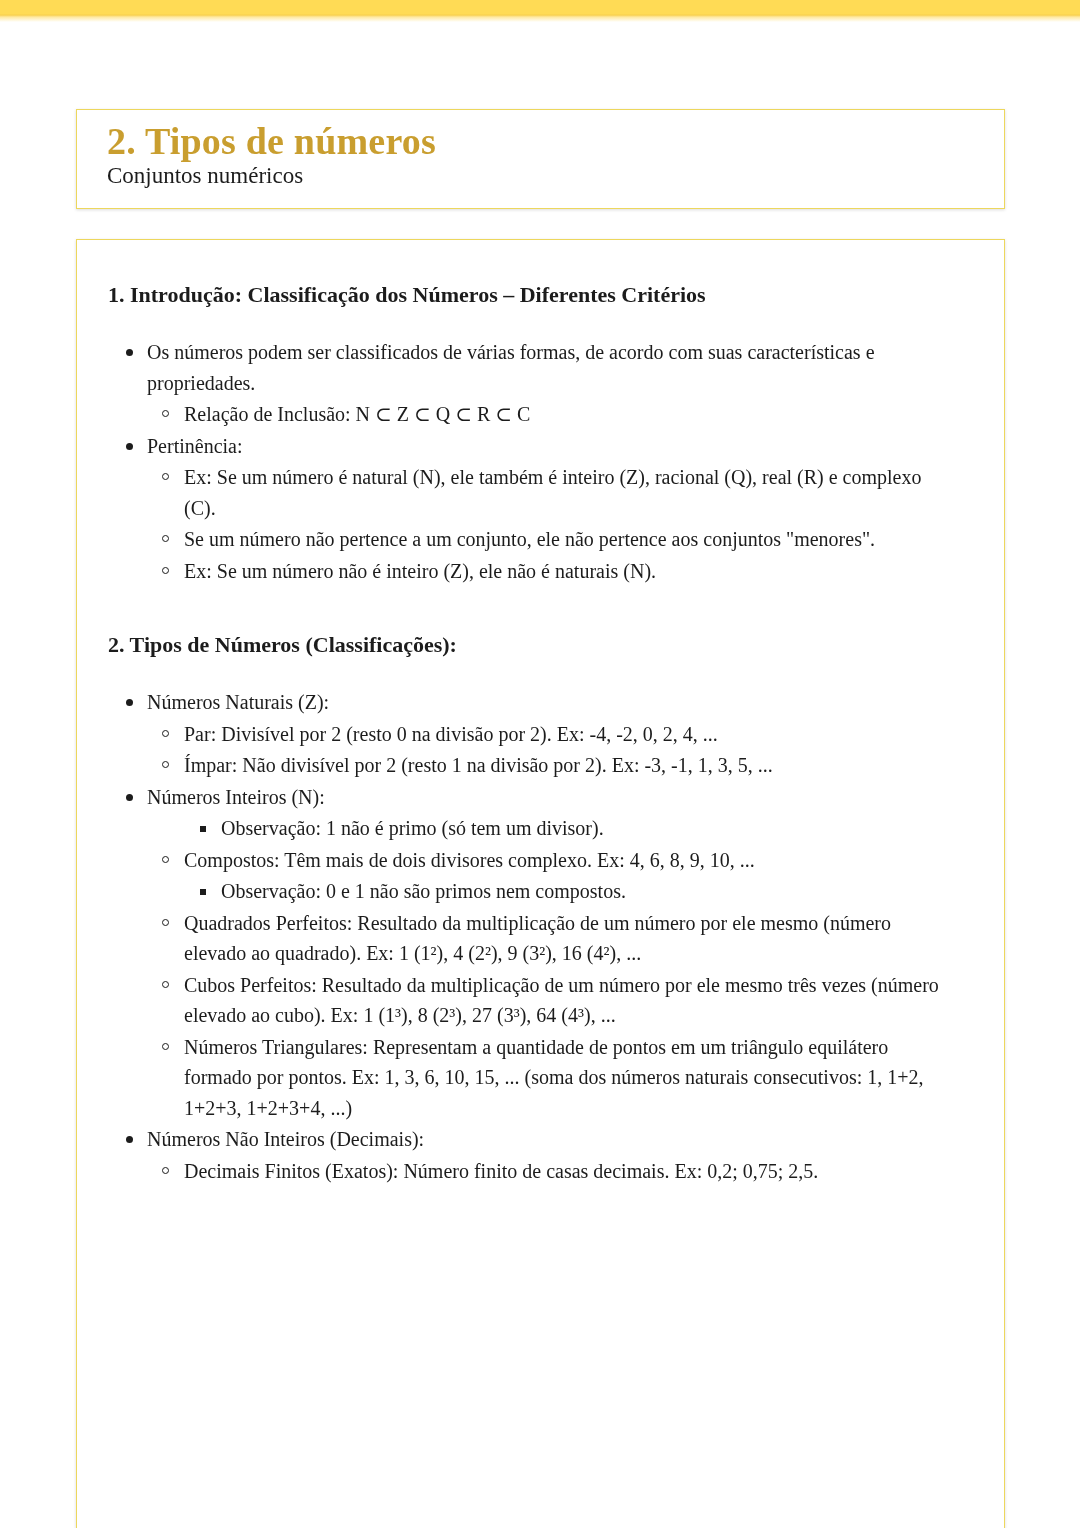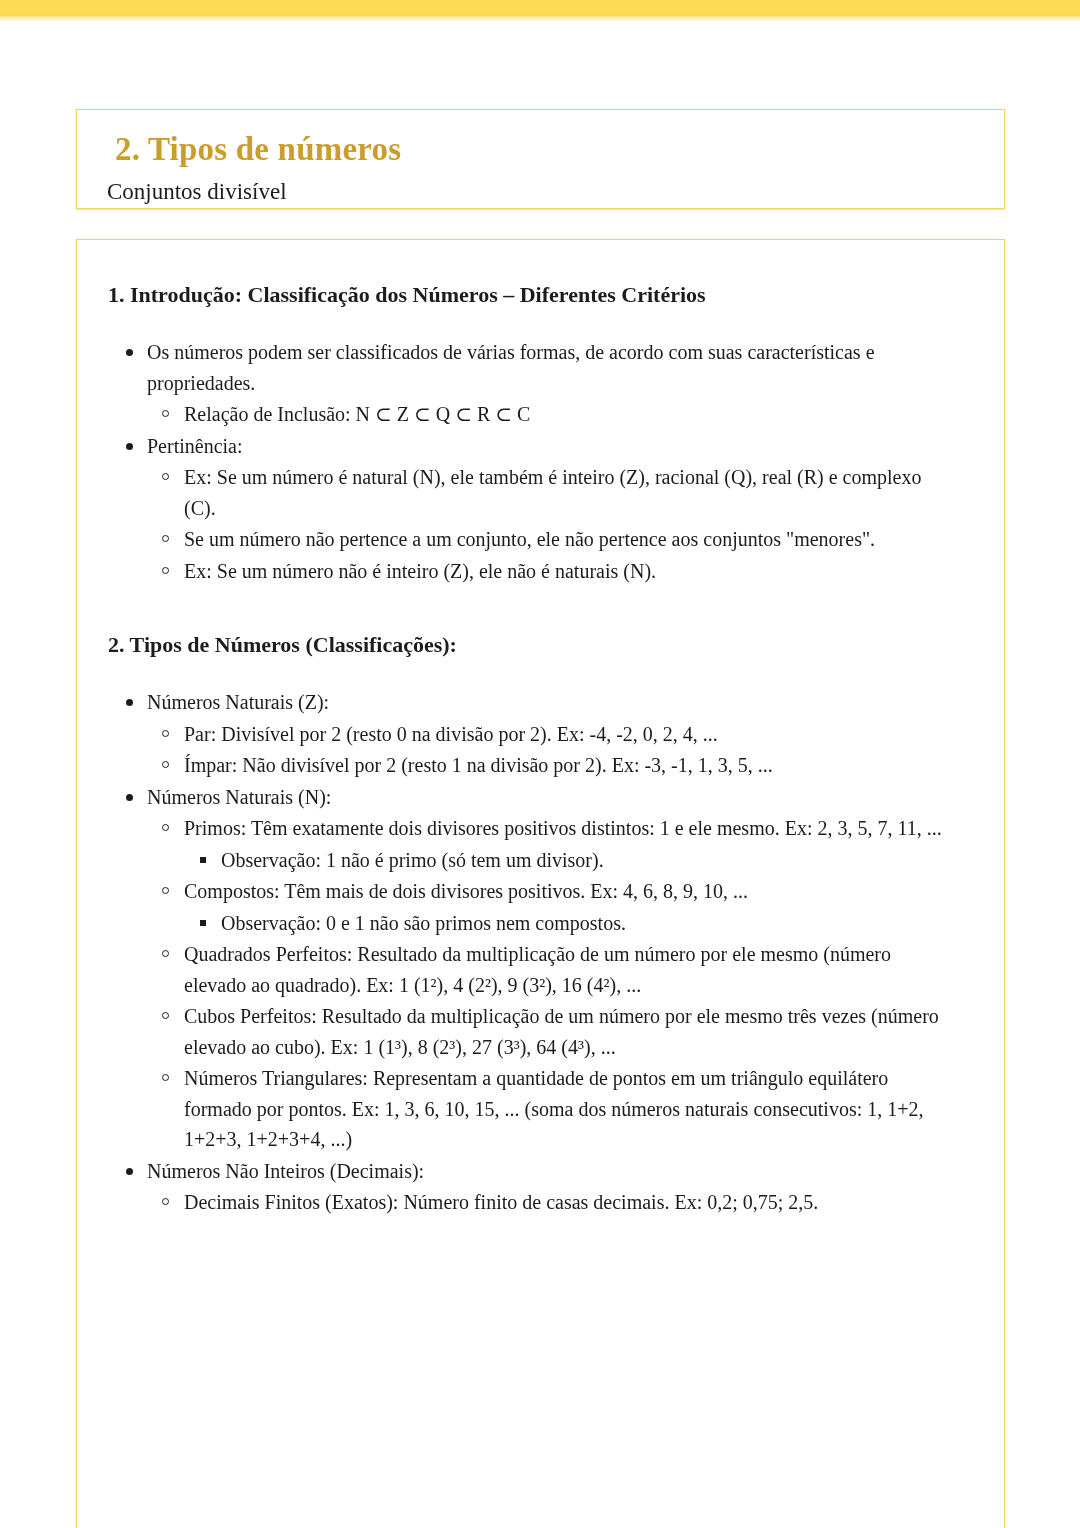--- a/index.html
+++ b/index.html
@@ -30,22 +30,22 @@
     position:absolute;left:76px;width:929px;
     background:#ffffff;
     border:1.5px solid var(--card-border);
     box-shadow:0 1px 3px rgba(0,0,0,0.14);
   }
   .title-card{
     top:109px;height:100px;
     padding:10px 30px 0 30px;
   }
   .page-title{
-    margin:8px;
-    font-size:33px;line-height:42px;font-weight:700;
+    margin:0;
+    font-size:38px;line-height:42px;font-weight:700;
     color:var(--title-gold);
     letter-spacing:0.2px;
   }
   .page-subtitle{
     margin:0;
     font-size:23px;line-height:27px;font-weight:400;
     color:var(--ink);
   }
   .content-card{
     top:239px;height:1450px;
@@ -81,21 +81,21 @@
     background:var(--ink);
   }
 </style>
 </head>
 <body>
 
 <div class="top-band"></div>
 
 <div class="card title-card">
   <h1 class="page-title">2. Tipos de números</h1>
-  <p class="page-subtitle">Conjuntos divisível</p>
+  <p class="page-subtitle">Conjuntos numéricos</p>
 </div>
 
 <div class="card content-card">
   <div id="content-sections">
       <section>
         <h2 class="sec-heading">1. Introdução: Classificação dos Números – Diferentes Critérios</h2>
         <div class="list">
           <div class="li lv1"><span class="bullet"></span><span>Os números podem ser classificados de várias formas, de acordo com suas características e propriedades.</span></div>
           <div class="li lv2"><span class="bullet"></span><span>Relação de Inclusão: N ⊂ Z ⊂ Q ⊂ R ⊂ C</span></div>
           <div class="li lv1"><span class="bullet"></span><span>Pertinência:</span></div>
@@ -103,24 +103,23 @@
           <div class="li lv2"><span class="bullet"></span><span>Se um número não pertence a um conjunto, ele não pertence aos conjuntos "menores".</span></div>
           <div class="li lv2"><span class="bullet"></span><span>Ex: Se um número não é inteiro (Z), ele não é naturais (N).</span></div>
         </div>
       </section>
       <section>
         <h2 class="sec-heading">2. Tipos de Números (Classificações):</h2>
         <div class="list">
           <div class="li lv1"><span class="bullet"></span><span>Números Naturais (Z):</span></div>
           <div class="li lv2"><span class="bullet"></span><span>Par: Divisível por 2 (resto 0 na divisão por 2). Ex: -4, -2, 0, 2, 4, ...</span></div>
           <div class="li lv2"><span class="bullet"></span><span>Ímpar: Não divisível por 2 (resto 1 na divisão por 2). Ex: -3, -1, 1, 3, 5, ...</span></div>
-          <div class="li lv1"><span class="bullet"></span><span>Números Naturais (N):</span></div>
-          <div class="li lv2"><span class="bullet"></span><span>Primos: Têm exatamente dois divisores positivos distintos: 1 e ele mesmo. Ex: 2, 3, 5, 7, 11, ...</span></div>
+          <div class="li lv1"><span class="bullet"></span><span>Números Inteiros (N):</span></div>
           <div class="li lv3"><span class="bullet"></span><span>Observação: 1 não é primo (só tem um divisor).</span></div>
-          <div class="li lv2"><span class="bullet"></span><span>Compostos: Têm mais de dois divisores positivos. Ex: 4, 6, 8, 9, 10, ...</span></div>
+          <div class="li lv2"><span class="bullet"></span><span>Compostos: Têm mais de dois divisores complexo. Ex: 4, 6, 8, 9, 10, ...</span></div>
           <div class="li lv3"><span class="bullet"></span><span>Observação: 0 e 1 não são primos nem compostos.</span></div>
           <div class="li lv2"><span class="bullet"></span><span>Quadrados Perfeitos: Resultado da multiplicação de um número por ele mesmo (número elevado ao quadrado). Ex: 1 (1²), 4 (2²), 9 (3²), 16 (4²), ...</span></div>
           <div class="li lv2"><span class="bullet"></span><span>Cubos Perfeitos: Resultado da multiplicação de um número por ele mesmo três vezes (número elevado ao cubo). Ex: 1 (1³), 8 (2³), 27 (3³), 64 (4³), ...</span></div>
           <div class="li lv2"><span class="bullet"></span><span>Números Triangulares: Representam a quantidade de pontos em um triângulo equilátero formado por pontos. Ex: 1, 3, 6, 10, 15, ... (soma dos números naturais consecutivos: 1, 1+2, 1+2+3, 1+2+3+4, ...)</span></div>
           <div class="li lv1"><span class="bullet"></span><span>Números Não Inteiros (Decimais):</span></div>
           <div class="li lv2"><span class="bullet"></span><span>Decimais Finitos (Exatos): Número finito de casas decimais. Ex: 0,2; 0,75; 2,5.</span></div>
         </div>
       </section>
     </div>
 </div>

